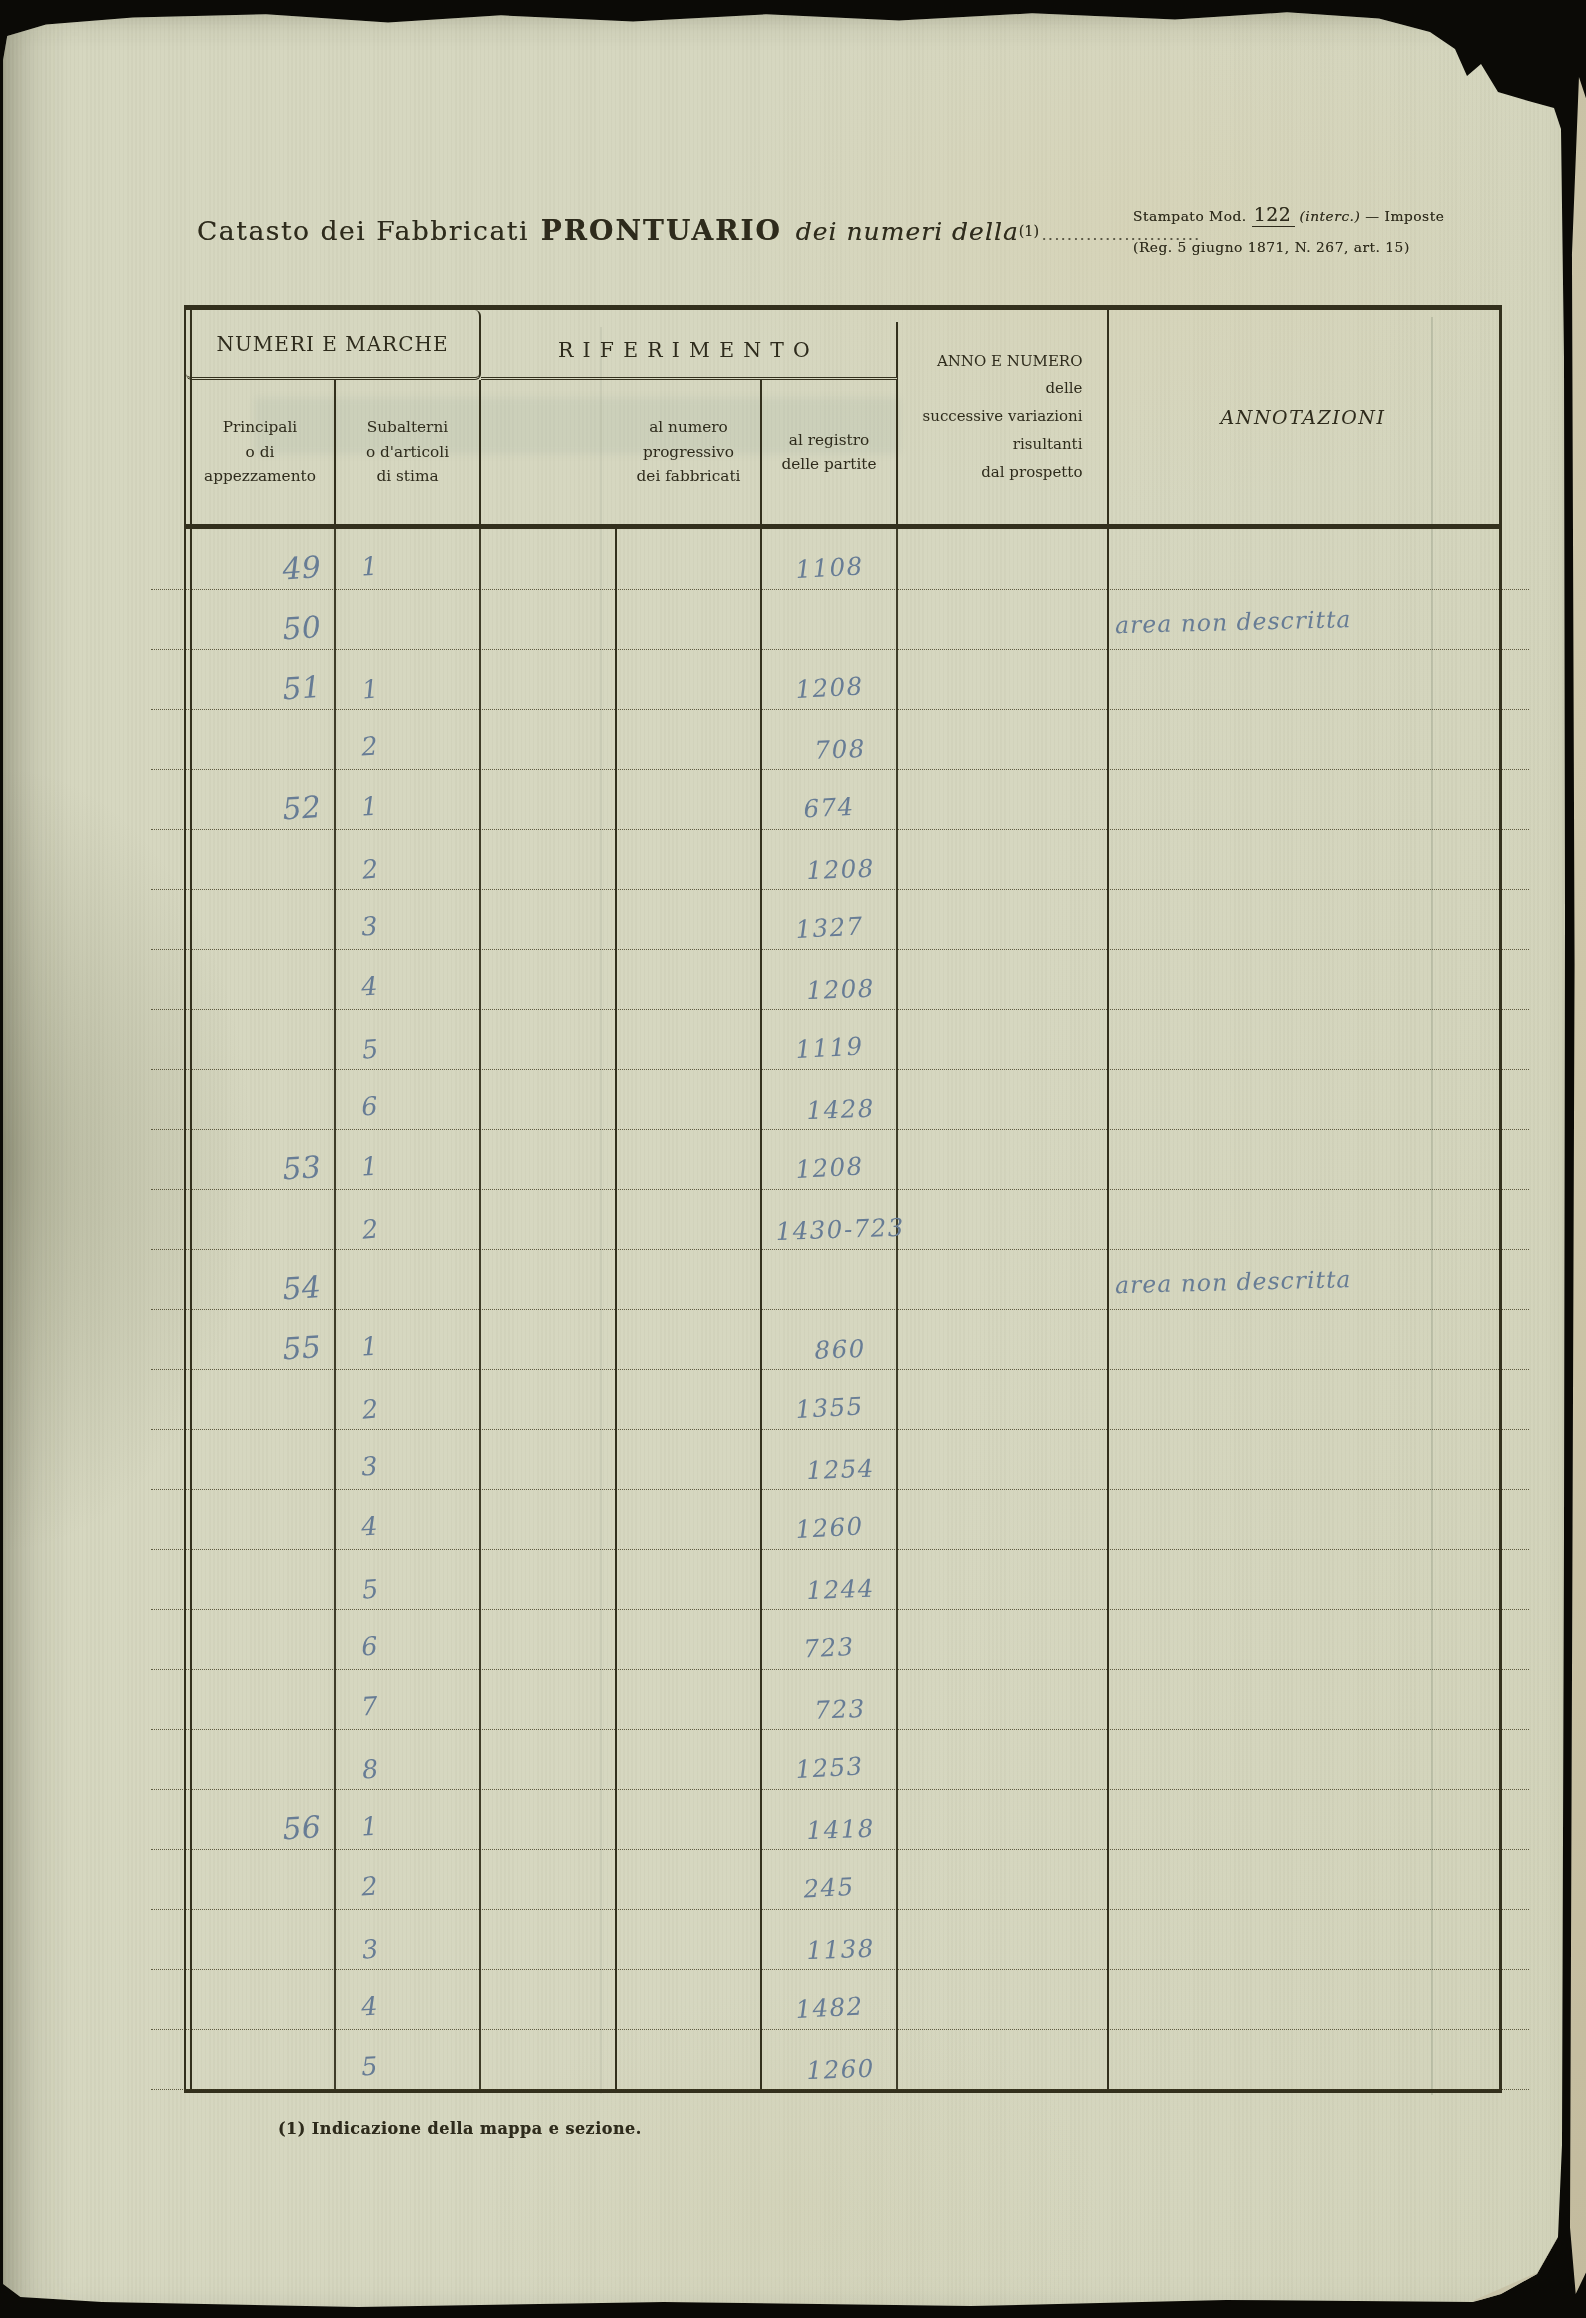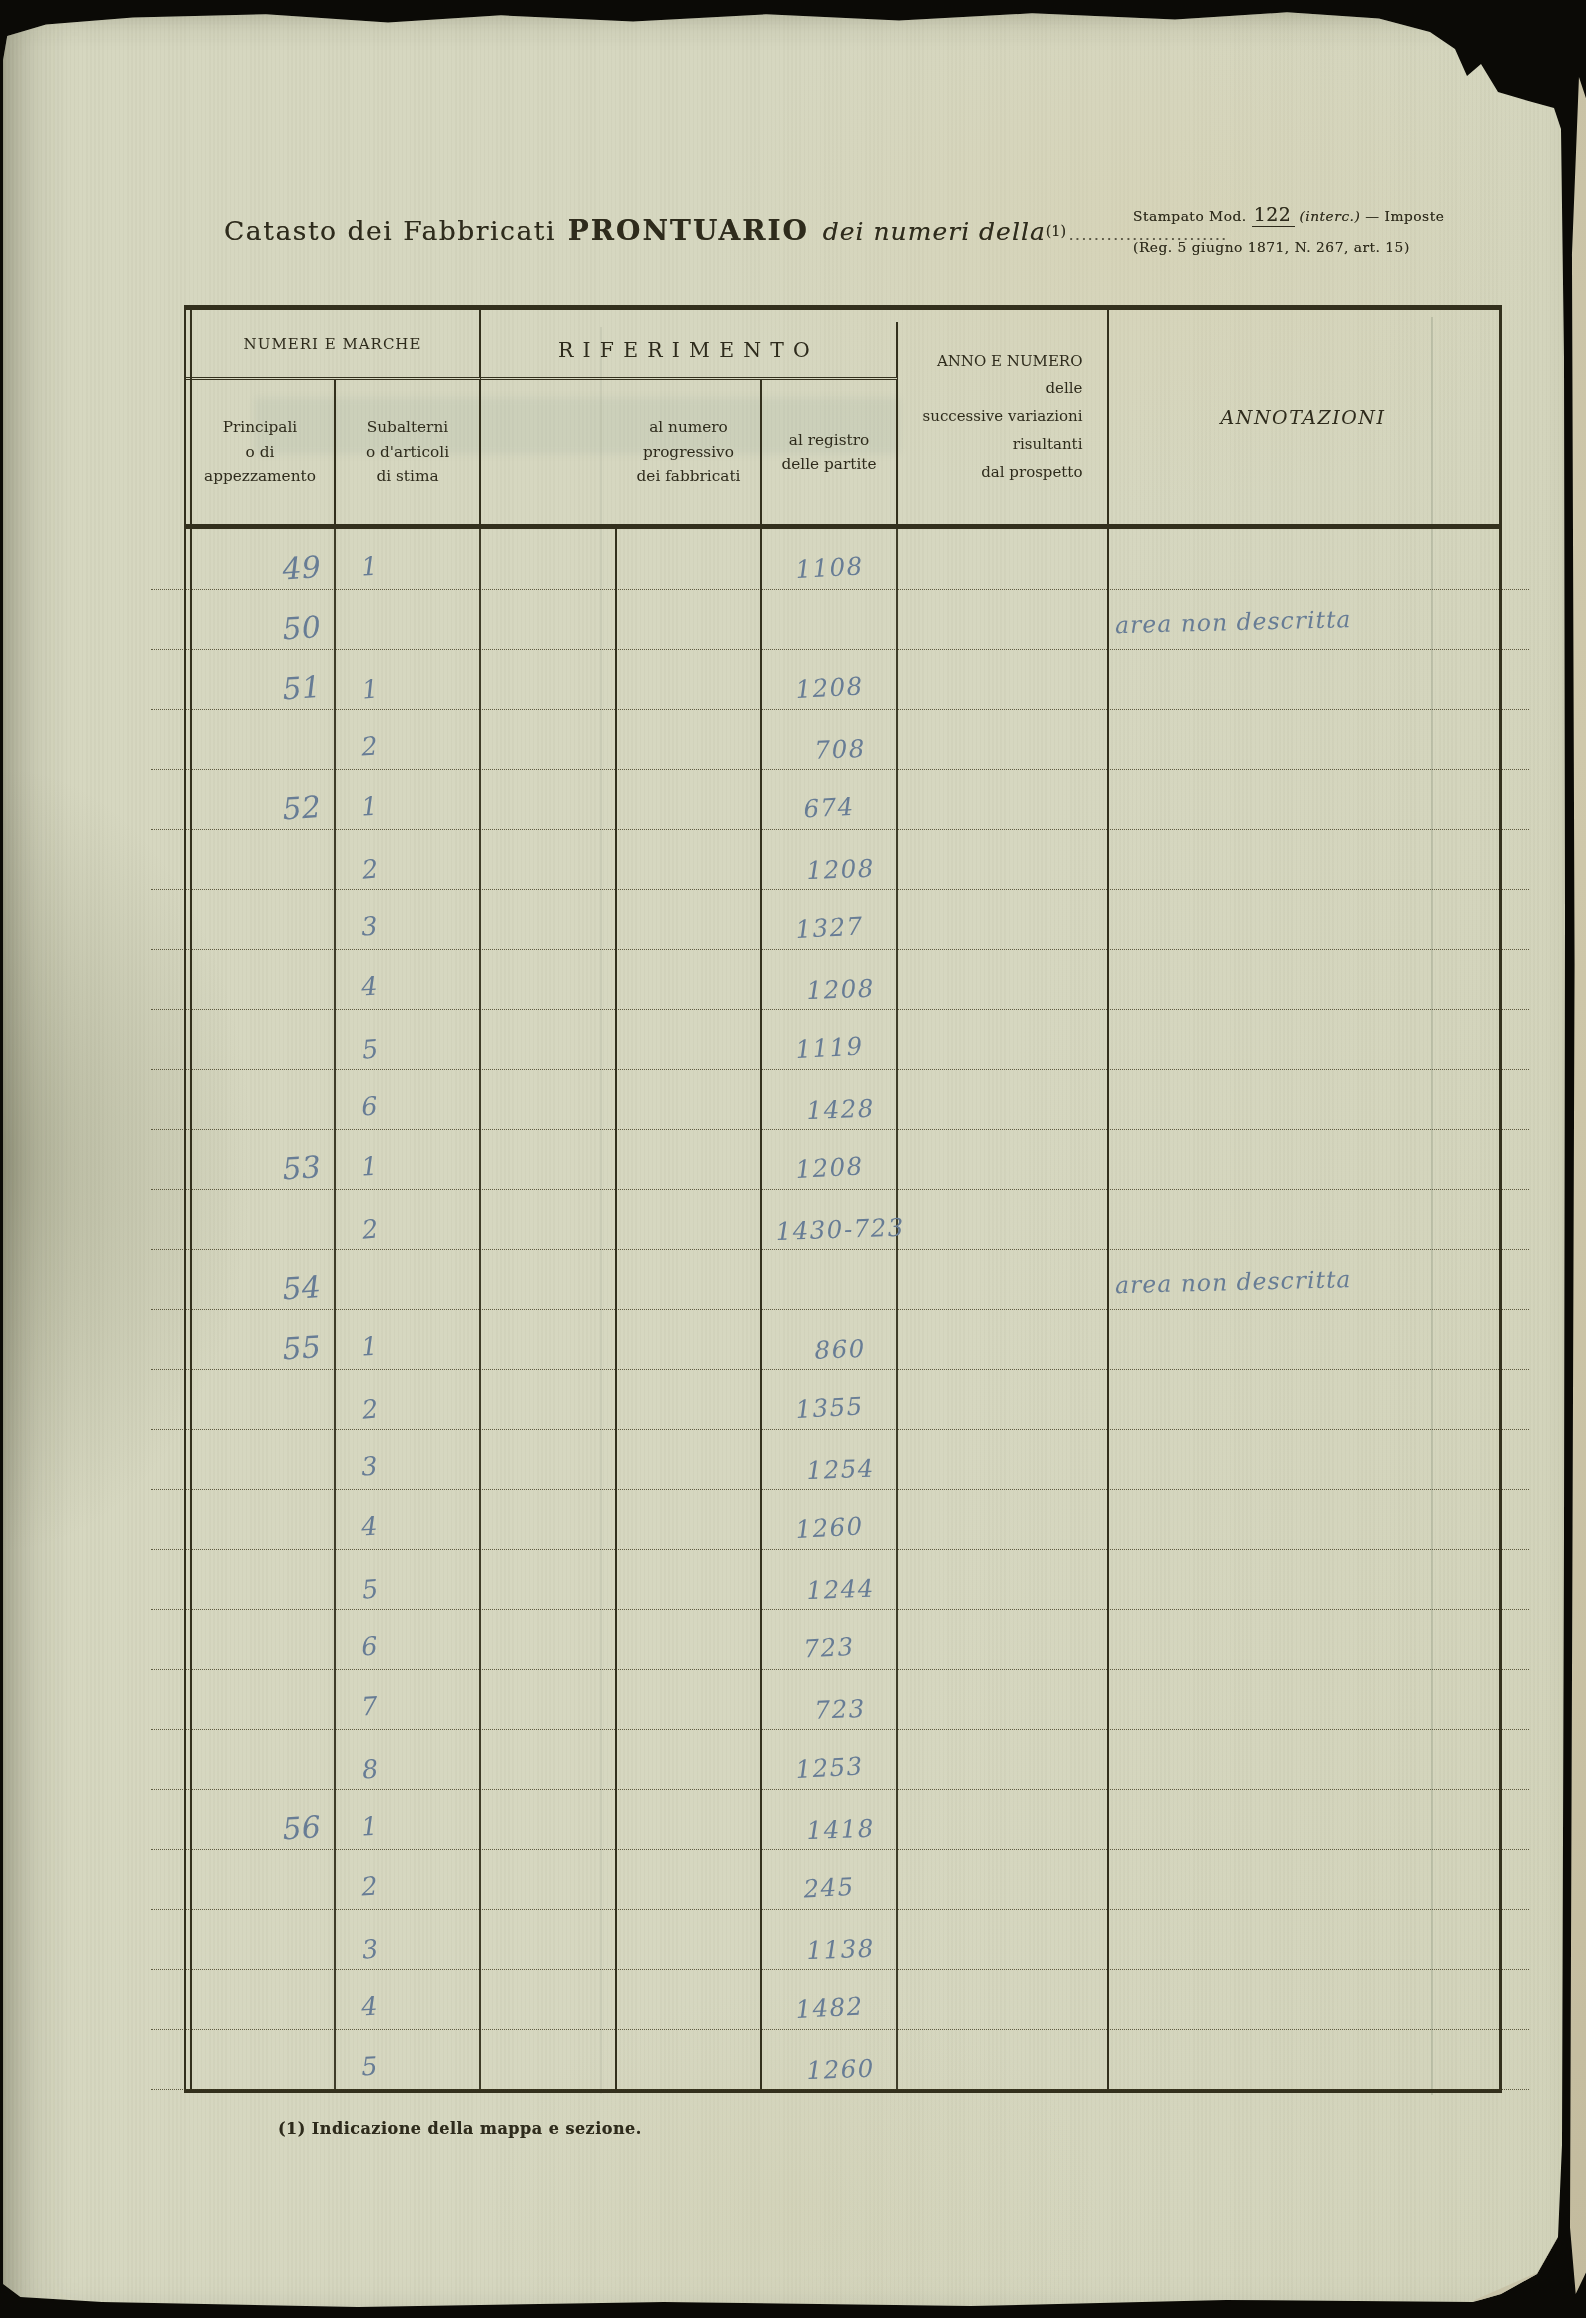--- a/index.html
+++ b/index.html
@@ -25,40 +25,40 @@
       1561px 129px,1564px 358px,1565px 919px,1564px 1532px,1562px 2145px,1558px 2237px,
       1537px 2274px,1501px 2294px,1473px 2302px,1226px 2300px,971px 2306px,664px 2302px,
       358px 2307px,102px 2302px,20.4px 2297px,3.1px 2284px);}
   #sliver{position:absolute;left:1570px;top:77px;width:16.3px;height:2217px;background:
     linear-gradient(180deg,#c9c2a6,#cfc8ab 30%,#c3bb9e);
     clip-path:polygon(55% 0,100% 1%,100% 99%,35% 100%,0 97%,28% 40%,12% 8%);}
   .crease{position:absolute;width:1.5px;background:rgba(125,135,115,.28);}
   #ghost-stamp{position:absolute;left:255px;top:398px;width:644px;height:56px;
     background:rgba(120,150,140,.10);filter:blur(3.6px);border-radius:4.1px;}
   
-  #title{position:absolute;left:197px;top:214px;white-space:nowrap;margin-left:27px;}
+  #title{position:absolute;left:197px;top:214px;white-space:nowrap;}
   #title .t-pre{font-size:26.6px;letter-spacing:1.5px;}
   #title .t-main{font-size:28px;font-weight:bold;letter-spacing:2px;margin-left:9.2px;}
   #title .t-cont{font-size:25px;font-style:italic;margin-left:11.2px;letter-spacing:1px;}
   #title .t-ref{font-size:14.3px;vertical-align:super;}
   #title .t-dots{font-size:15.3px;letter-spacing:1.5px;opacity:.75;}
   #stamp{position:absolute;left:1133px;top:203px;width:398px;font-size:13.8px;letter-spacing:0.5px;}
   #stamp .mod{font-size:19px;font-weight:normal;border-bottom:1.5px solid var(--print);padding:0 3.1px 1px 2px;}
   #stamp .l2{margin-top:14px;}
   #title,#stamp,#footnote{text-shadow:0 0 0.5px rgba(46,43,28,.55);}
   
   #table{position:absolute;left:184px;top:305px;width:1313px;
     border-top:5.1px solid var(--line);border-left:2.6px solid var(--line);
     border-right:3.1px solid var(--line);border-bottom:4.6px solid var(--line);}
   #table::before{content:'';position:absolute;left:4.1px;top:0;bottom:0;width:2px;background:var(--line);}
   .thead{display:grid;grid-template-columns:150px 145px 136px 145px 136px 211px 388px;
     grid-template-rows:70px 144px;border-bottom:5.1px solid var(--line);}
   .th{display:flex;align-items:center;justify-content:center;text-align:center;
     white-space:pre-line;border-right:2.6px solid var(--line);}
-  .g-num{grid-column:1/3;grid-row:1;font-size:15px;letter-spacing:1px;border-bottom:3.1px double var(--line);}
+  .g-num{grid-column:1/3;grid-row:1;font-size:20px;letter-spacing:1px;border-bottom:3.1px double var(--line);border-radius:6px;}
   .g-rif{grid-column:3/6;grid-row:1;font-size:20.4px;letter-spacing:9.2px;border-bottom:3.1px double var(--line);margin-top:12px;}
   .g-anno{grid-column:6;grid-row:1/3;font-size:15px;line-height:1.85;text-align:right;}
   .g-annot{grid-column:7;grid-row:1/3;font-size:19px;font-style:italic;letter-spacing:1.5px;border-right:none;}
   .sub{font-size:15.3px;line-height:1.6;}
   
   .tbody{position:relative;}
   .row{position:relative;display:grid;grid-template-columns:150px 145px 136px 145px 136px 211px 388px;height:60px;}
   .row::after{content:'';position:absolute;left:-35px;right:-30px;bottom:-0.5px;
     border-bottom:1.5px dotted rgba(62,56,30,.78);}
   .c{border-right:2.6px solid var(--line);display:flex;align-items:center;overflow:visible;}

